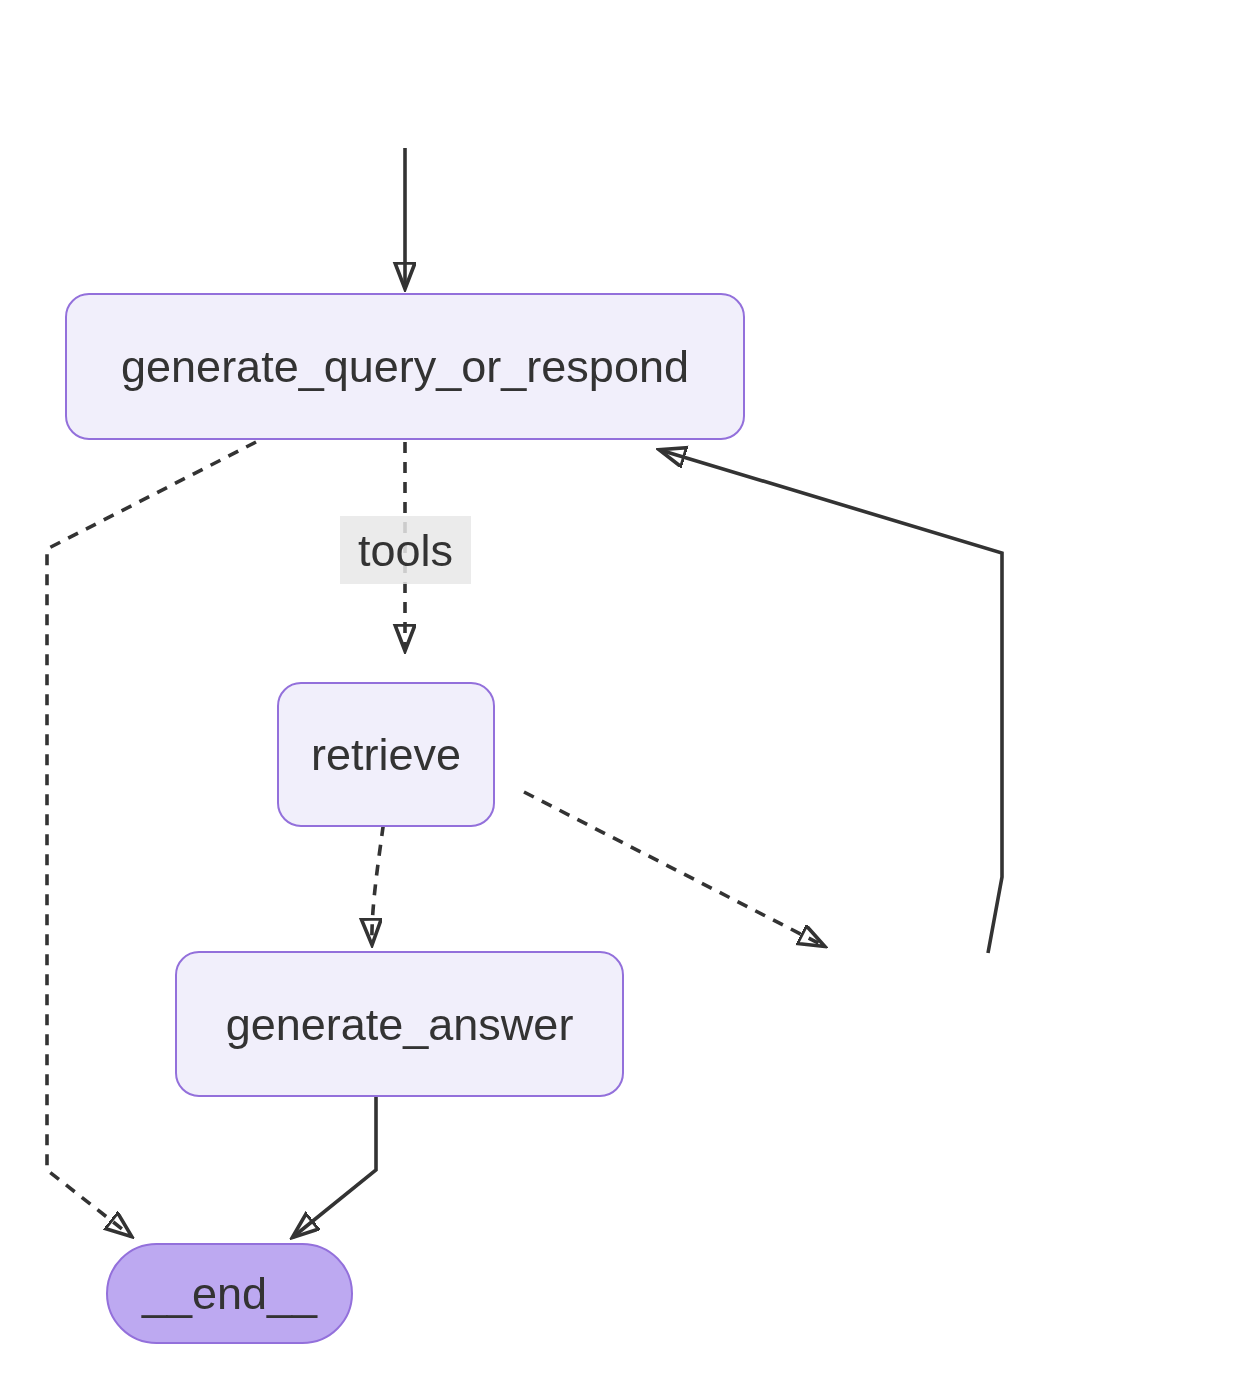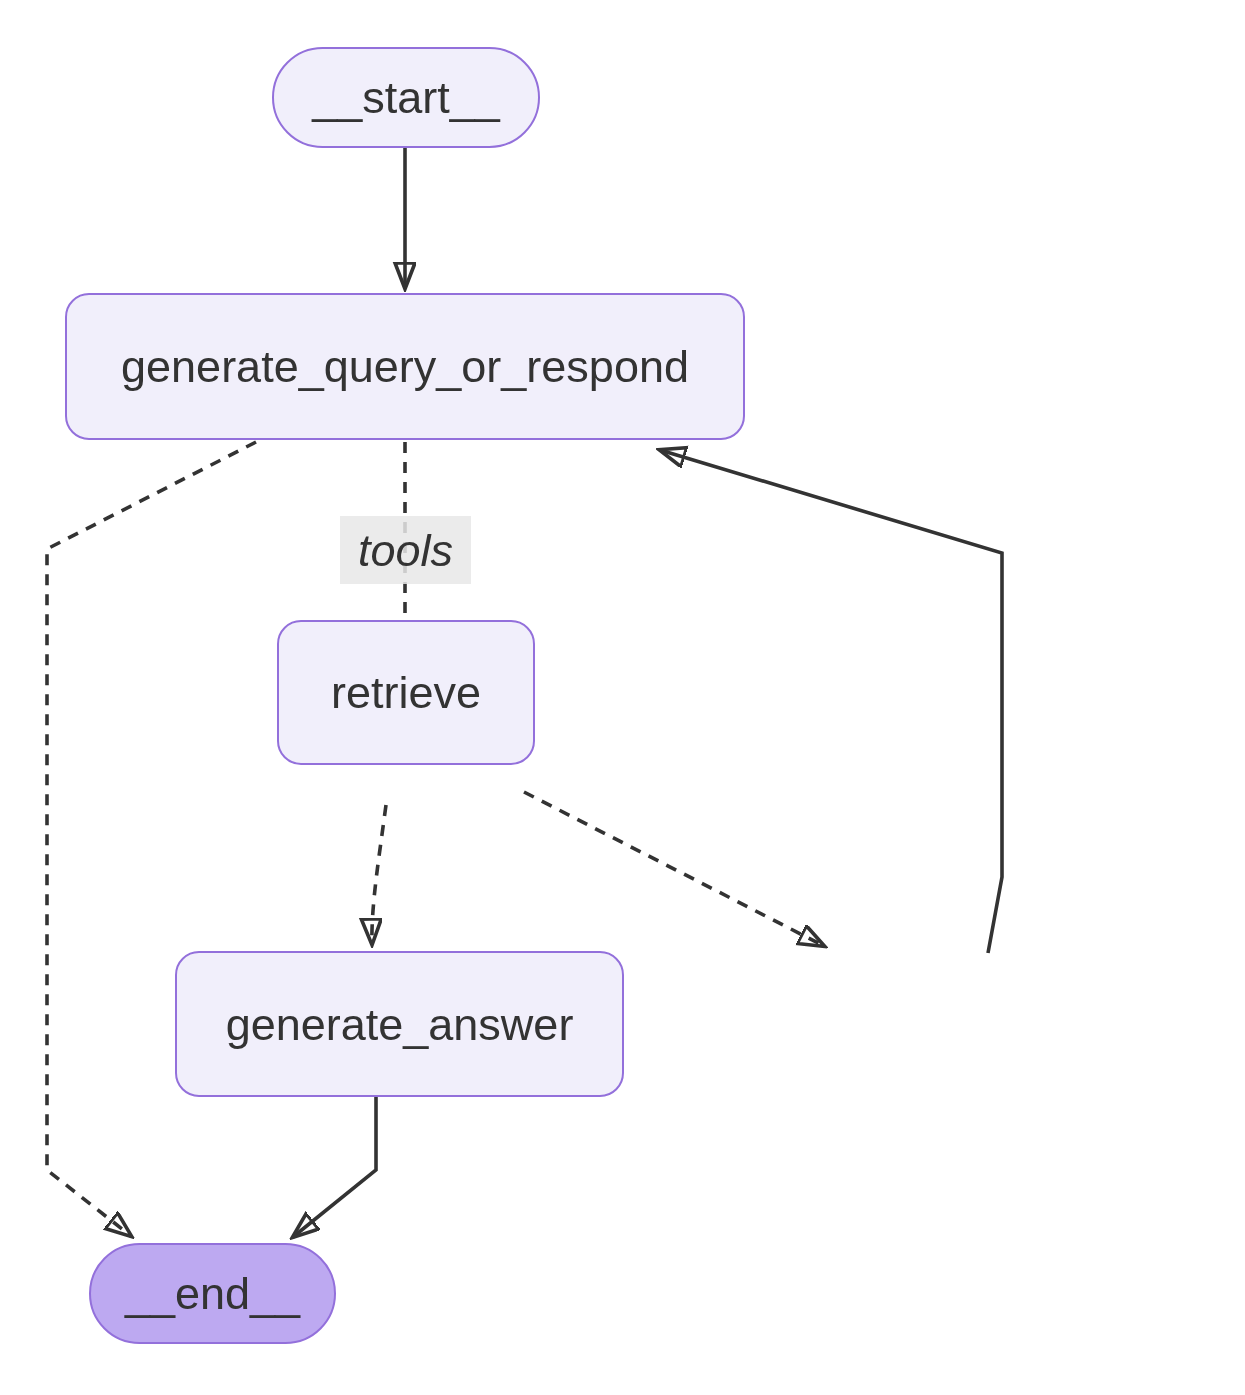--- a/index.html
+++ b/index.html
@@ -40,38 +40,37 @@
     color: #333333;
     font-size: 45px;
     line-height: 1;
     white-space: nowrap;
   }
   .node.rect { border-radius: 24px; }
   .node.pill { border-radius: 999px; }
   .node.end-node { background: #bda9f1; }
   #node-start   { left: 272px; top: 47px;   width: 268px; height: 101px; }
   #node-gqor    { left: 65px;  top: 293px;  width: 680px; height: 147px; }
-  #node-retrieve{ left: 277px; top: 620px;  width: 258px; height: 145px; }
+  #node-retrieve{ left: 277px; top: 682px;  width: 218px; height: 145px; }
   #node-genans  { left: 153px; top: 951px;  width: 449px; height: 146px; margin-left: 22px; }
   #node-rewrite { left: 750px; top: 952px;  width: 450px; height: 145px; }
-  #node-end     { left: 89px;  top: 1243px; width: 247px; height: 101px; }
+  #node-end     { left: 106px;  top: 1243px; width: 247px; height: 101px; }
   .edge-label {
     position: absolute;
     left: 340px;
     top: 516px;
     width: 131px;
     height: 68px;
     display: flex;
     align-items: center;
     justify-content: center;
     background: rgba(232, 232, 232, 0.85);
     color: #333333;
     font-size: 45px;
     line-height: 1;
-    font-style: italic;
   }
 </style>
 </head>
 <body>
 
 <div class="canvas">
 
   <svg class="edges" viewBox="0 0 1245 1395" xmlns="http://www.w3.org/2000/svg">
     <defs>
       <marker id="arrowhead" markerUnits="userSpaceOnUse" markerWidth="30" markerHeight="24" refX="26" refY="11" orient="auto">
@@ -87,23 +86,20 @@
 
     <path class="dashed" marker-end="url(#arrowhead)" d="M 386,805 C 379,858 371,906 372,944"></path>
 
     <path class="dashed" marker-end="url(#arrowhead)" d="M 524,792 L 824,946"></path>
 
     <path class="solid" marker-end="url(#arrowhead)" d="M 988,953 L 1002,877 L 1002,553 L 660,450"></path>
 
     <path class="solid" marker-end="url(#arrowhead)" d="M 376,1097 L 376,1170 L 293,1237"></path>
   </svg>
 
-  <div class="node pill" id="node-start">
-    <span>__start__</span>
-  </div>
 
   <div class="node rect" id="node-gqor">
     <span>generate_query_or_respond</span>
   </div>
 
   <div class="edge-label">
     <span>tools</span>
   </div>
 
   <div class="node rect" id="node-retrieve">

